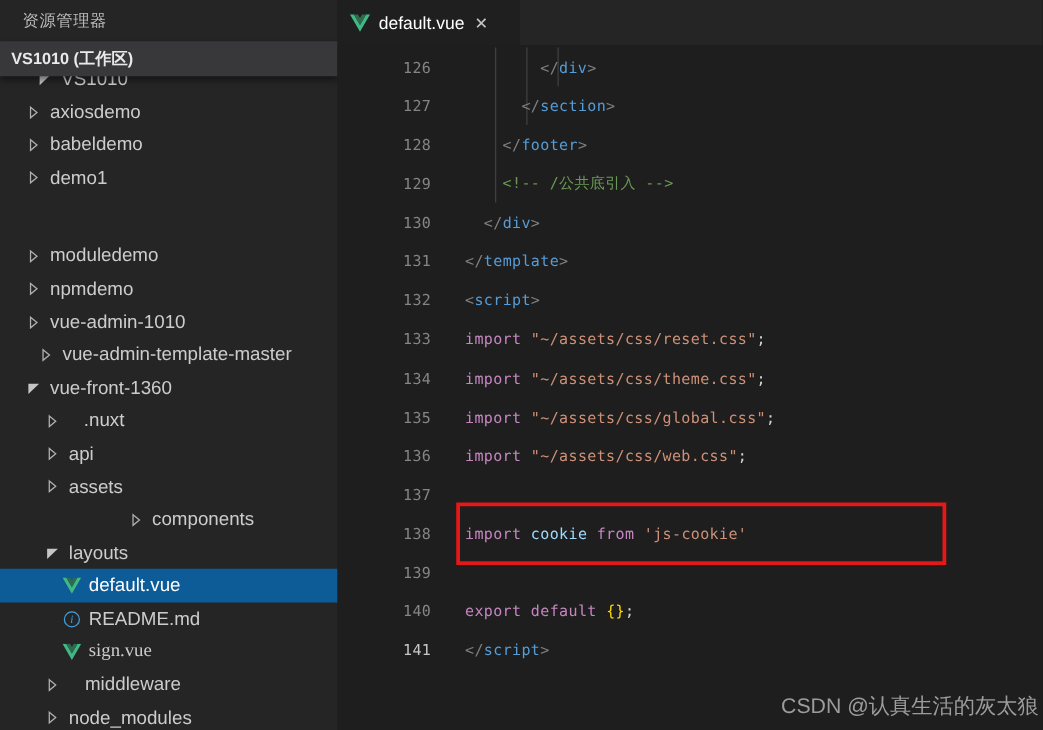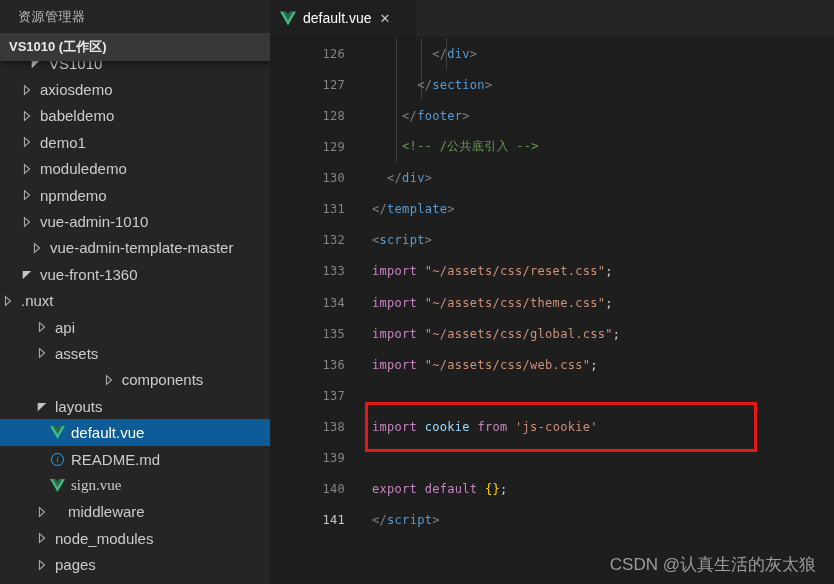--- a/index.html
+++ b/index.html
@@ -56,21 +56,21 @@
   .code-row{height:31.13px;display:flex;align-items:center;font-size:12px;letter-spacing:.3px;}
   .ln{width:75px;flex:0 0 75px;text-align:right;color:var(--ln);}
   .ln.active{color:var(--ln-active);}
   .code{margin-left:27px;white-space:pre;}
   .seg-punct{color:var(--c-punct);} .seg-tag{color:var(--c-tag);} .seg-comment{color:var(--c-comment);}
   .seg-kw{color:var(--c-kw);} .seg-str{color:var(--c-str);} .seg-var{color:var(--c-var);}
   .seg-brace{color:var(--c-brace);} .seg-plain{color:var(--c-plain);}
   .indent-guide{position:absolute;width:1px;background:var(--guide);}
   #red-box{position:absolute;left:95px;top:366px;width:392px;height:50px;border:3px solid var(--red);z-index:3;}
 
-  #watermark{position:absolute;right:18px;bottom:8px;color:#9c9c9c;font-size:17px;z-index:4;white-space:nowrap;}
+  #watermark{position:absolute;right:3px;bottom:8px;color:#9c9c9c;font-size:17px;z-index:4;white-space:nowrap;}
 </style>
 </head>
 <body>
 
 <div id="sidebar">
   <div id="explorer-title">资源管理器</div>
   <div id="tree">
       <div class="tree-row" style="padding-left: 4px; margin-left: 24px;">
         <span class="twisty">
           <svg width="12" height="12" viewBox="0 0 14 14">
@@ -96,21 +96,21 @@
         <span>babeldemo</span>
       </div>
       <div class="tree-row" style="padding-left: 19px;">
         <span class="twisty">
           <svg width="12" height="12" viewBox="0 0 14 14">
             <polygon points="4,2 10,7 4,12" fill="none" stroke="#b0b0b0" stroke-width="1.2"></polygon>
           </svg>
         </span>
         <span>demo1</span>
       </div>
-      <div class="tree-row" style="padding-left: 19px;">
+      <div class="tree-row" style="padding-left: 19px; margin-top: 36px;">
         <span class="twisty">
           <svg width="12" height="12" viewBox="0 0 14 14">
             <polygon points="4,2 10,7 4,12" fill="none" stroke="#b0b0b0" stroke-width="1.2"></polygon>
           </svg>
         </span>
         <span>moduledemo</span>
       </div>
       <div class="tree-row" style="padding-left: 19px;">
         <span class="twisty">
           <svg width="12" height="12" viewBox="0 0 14 14">
@@ -136,21 +136,21 @@
         <span>vue-admin-template-master</span>
       </div>
       <div class="tree-row" style="padding-left: 19px;">
         <span class="twisty">
           <svg width="12" height="12" viewBox="0 0 14 14">
             <polygon points="2,3.5 12,3.5 2,13" fill="#c5c5c5"></polygon>
           </svg>
         </span>
         <span>vue-front-1360</span>
       </div>
-      <div class="tree-row" style="">
+      <div class="tree-row" style="padding-left: 34px; gap: 12px;">
         <span class="twisty">
           <svg width="12" height="12" viewBox="0 0 14 14">
             <polygon points="4,2 10,7 4,12" fill="none" stroke="#b0b0b0" stroke-width="1.2"></polygon>
           </svg>
         </span>
         <span>.nuxt</span>
       </div>
       <div class="tree-row" style="padding-left: 34px;">
         <span class="twisty">
           <svg width="12" height="12" viewBox="0 0 14 14">

